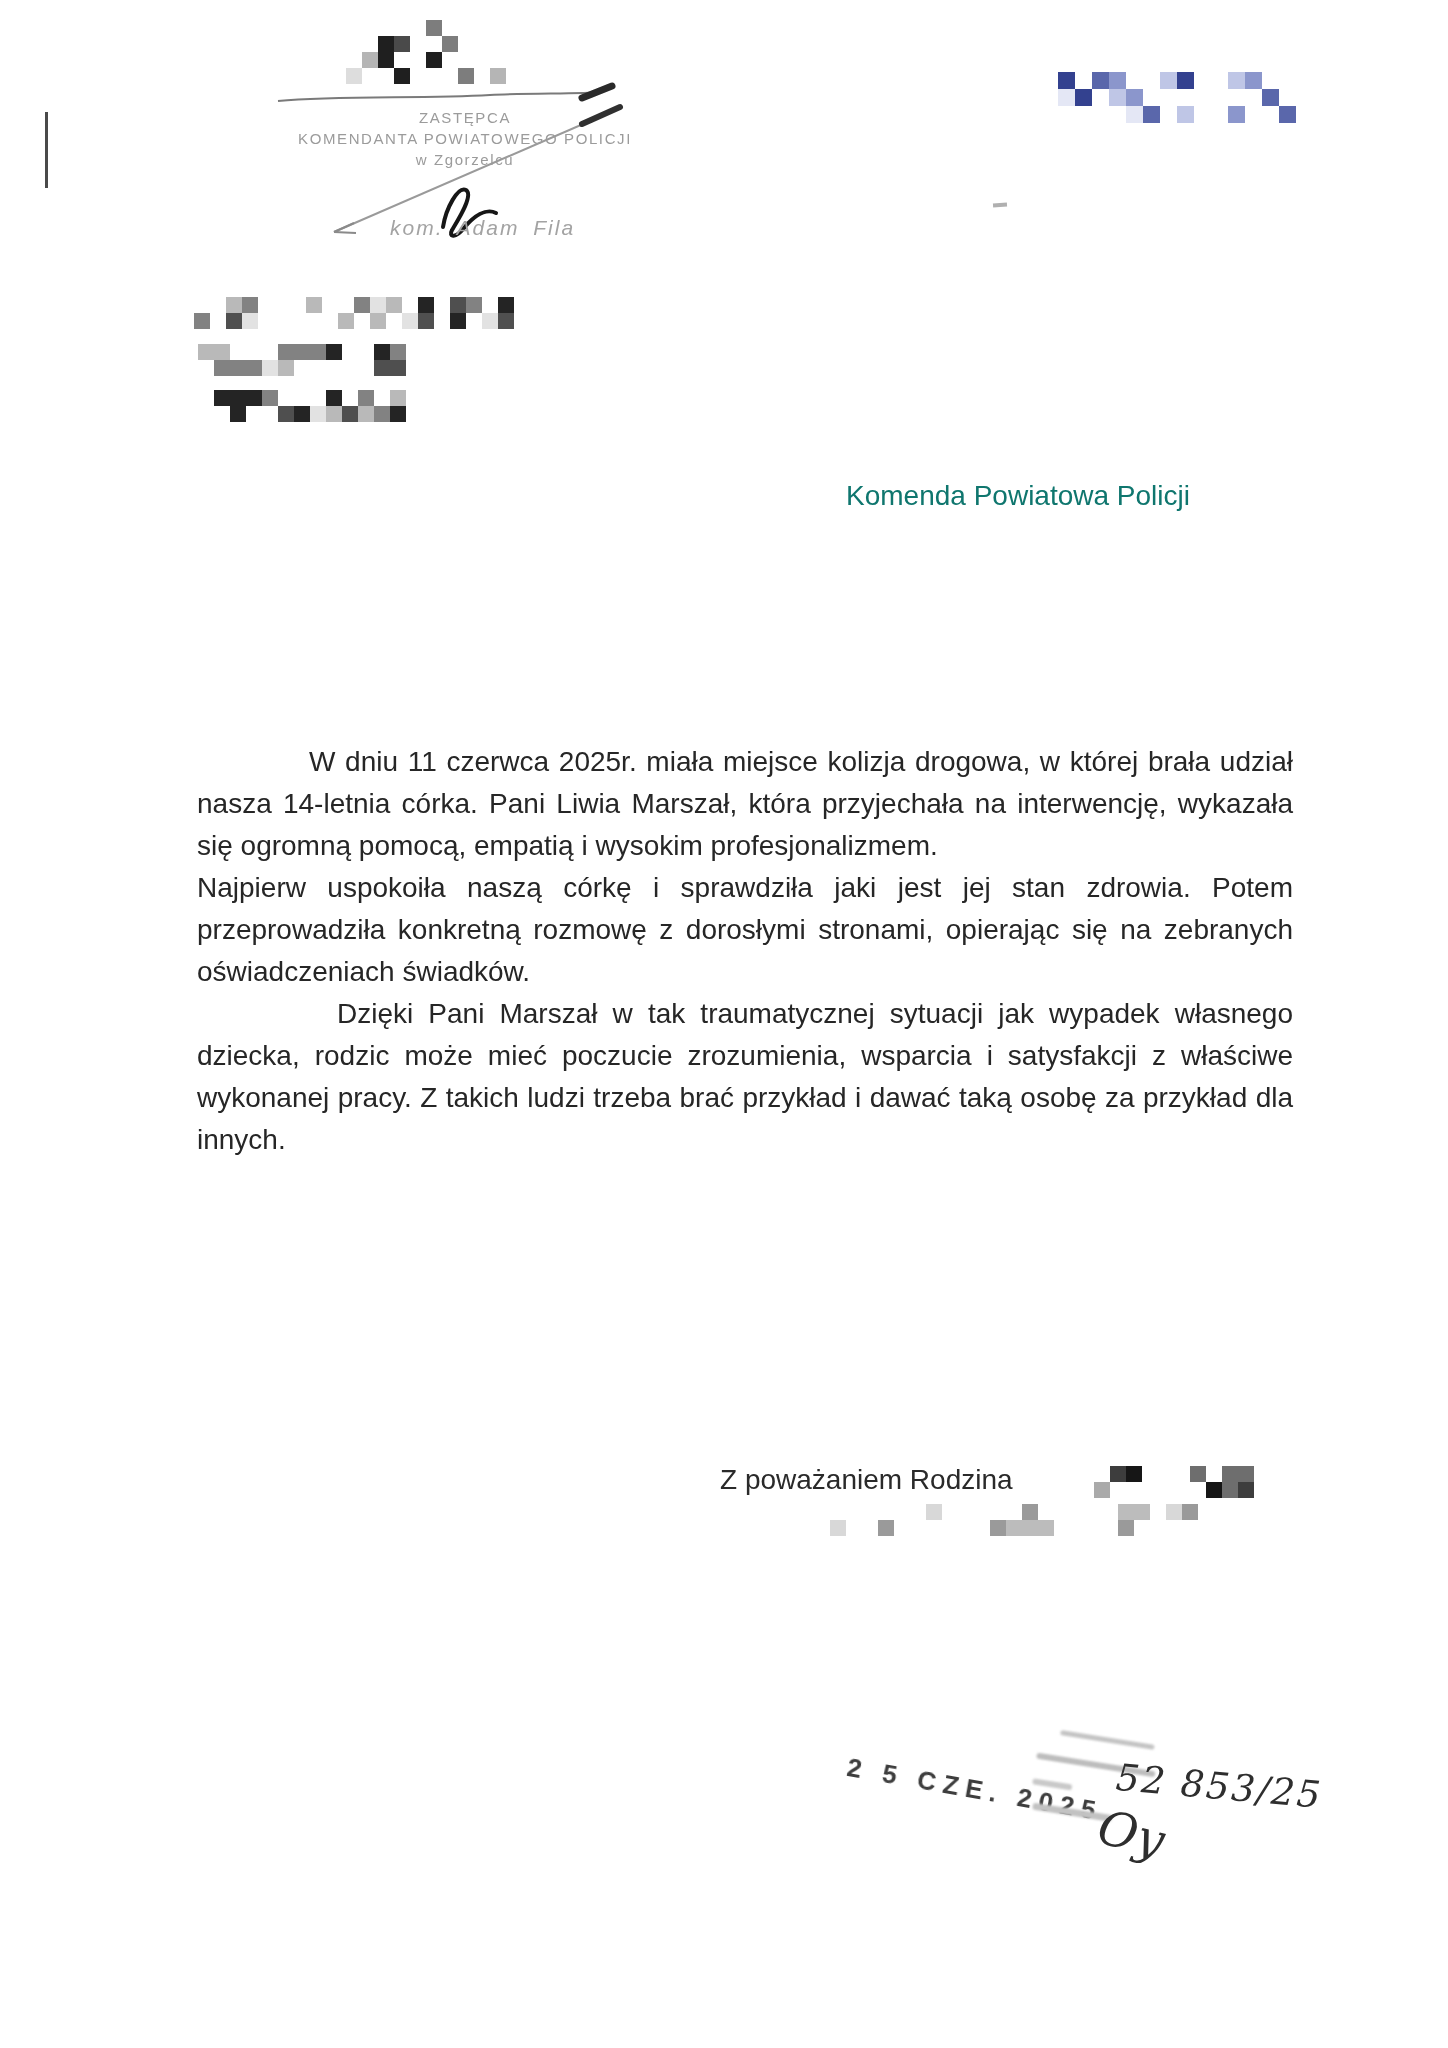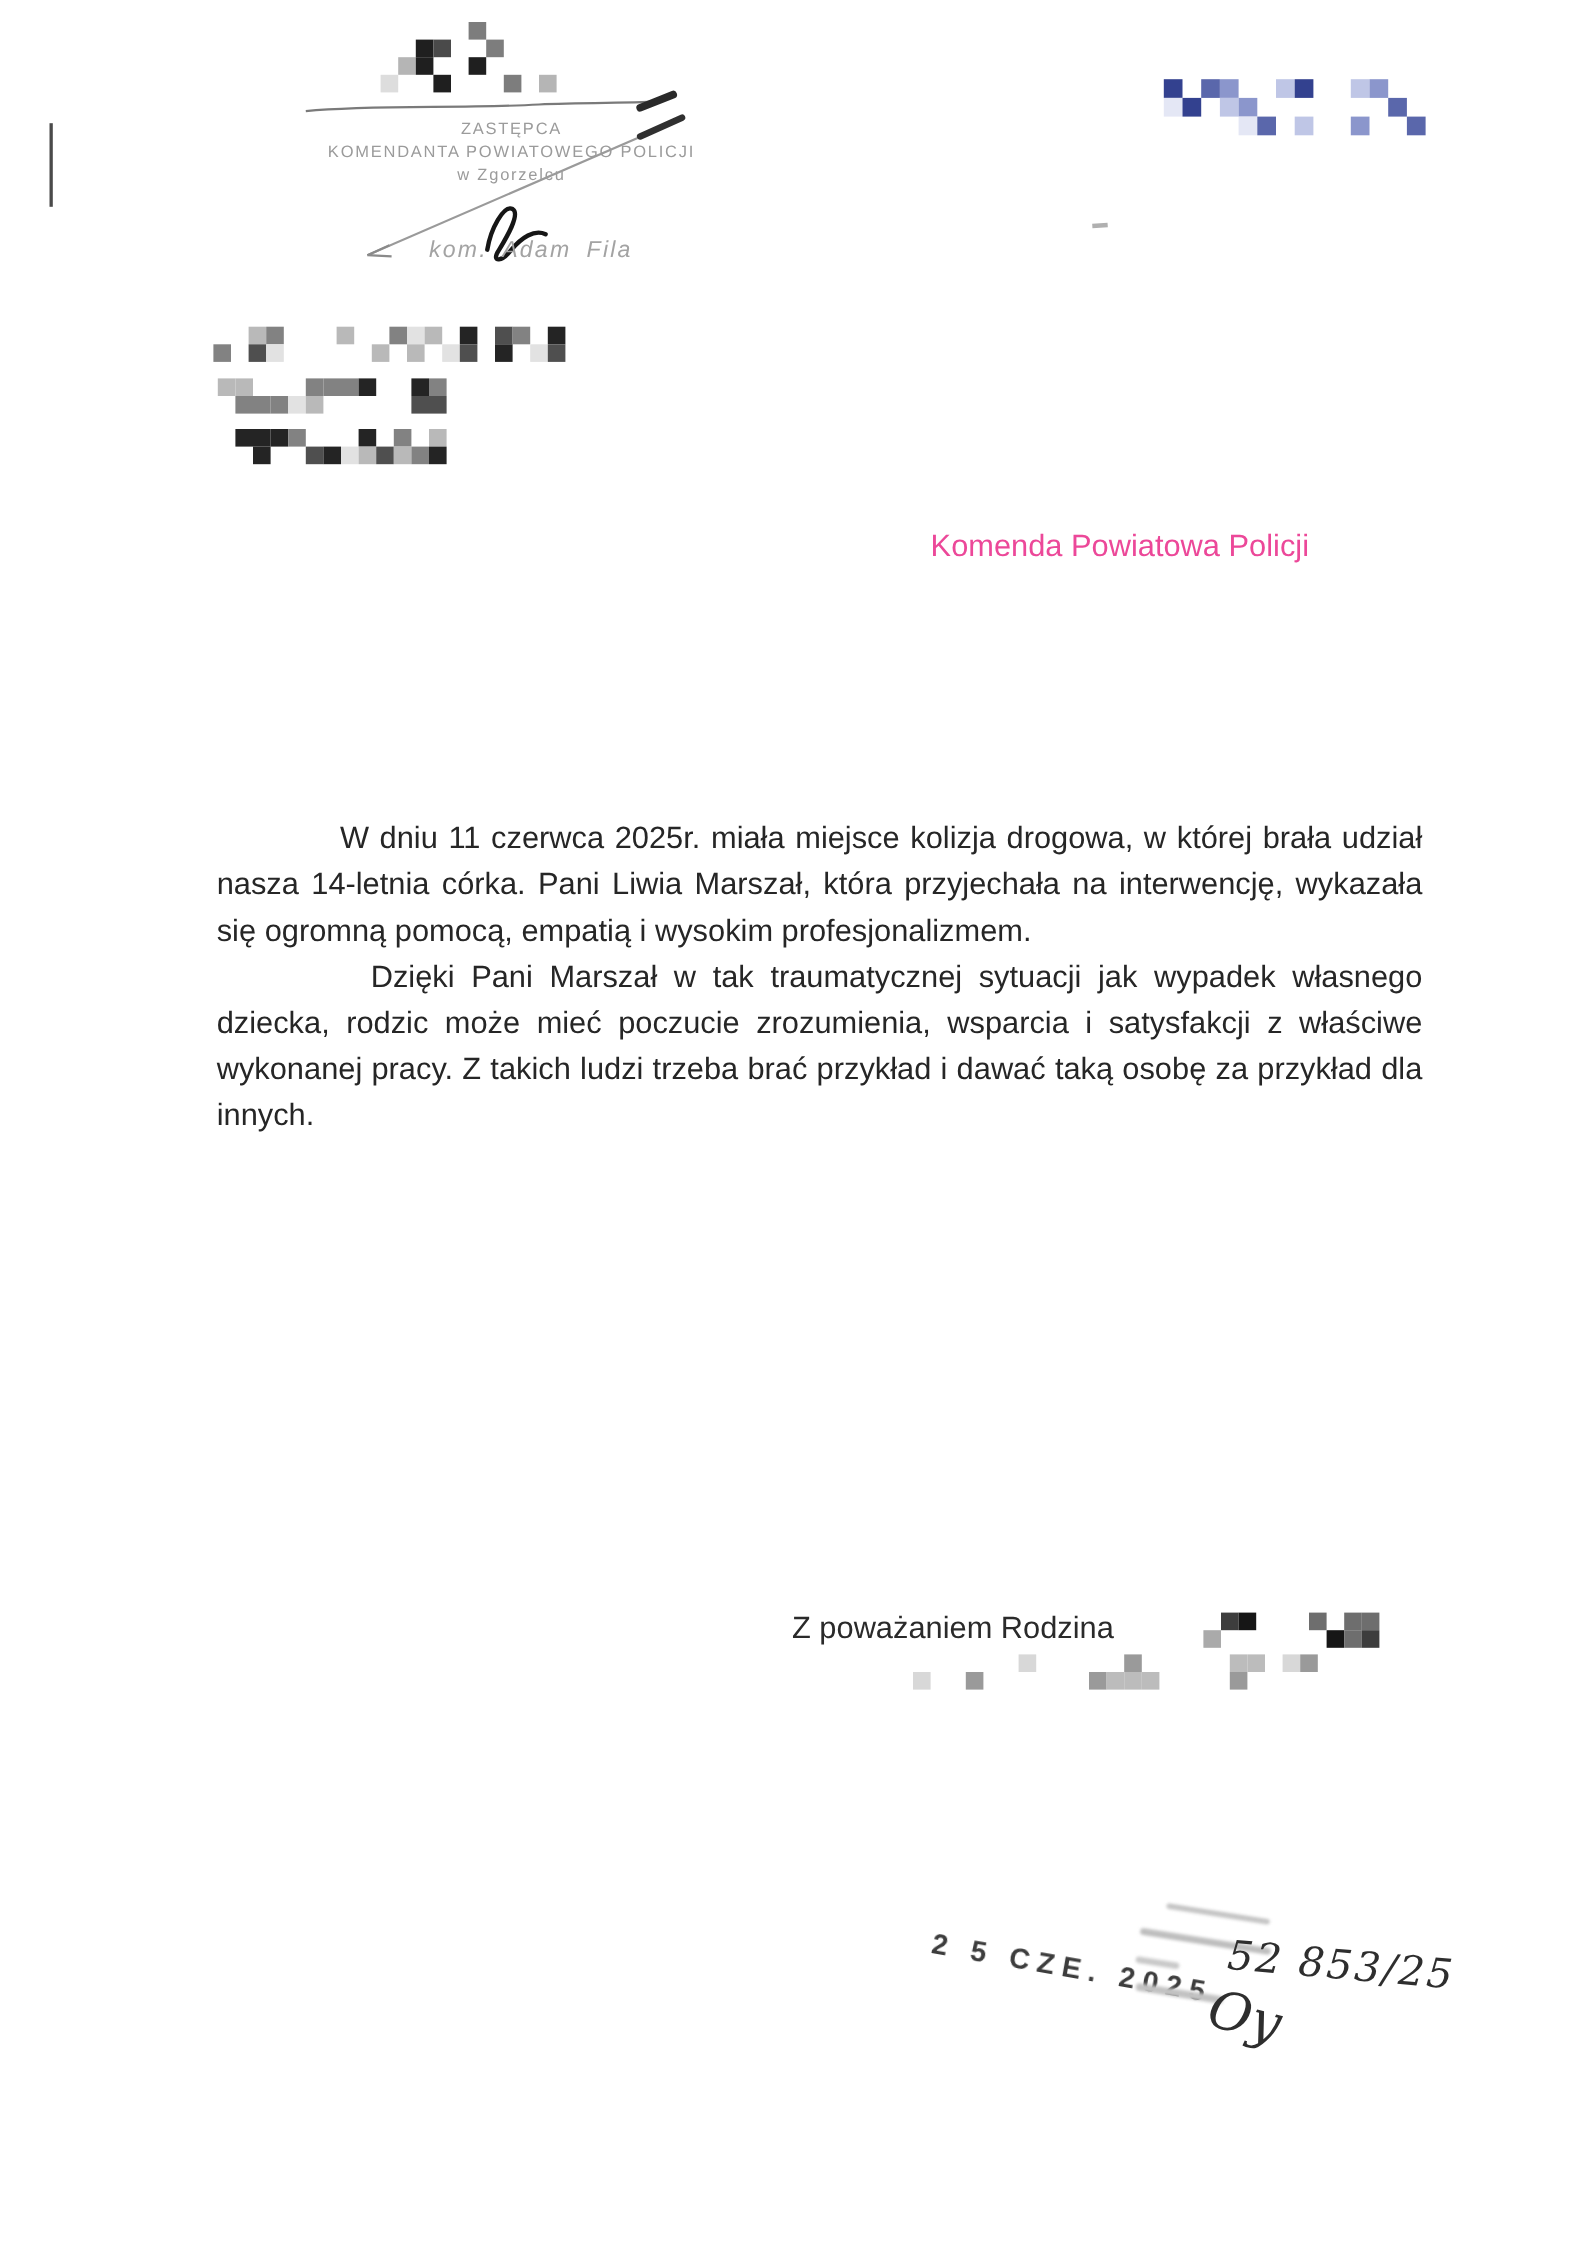--- a/index.html
+++ b/index.html
@@ -17,21 +17,21 @@
     font-size:15px;line-height:21px;letter-spacing:1.6px;font-weight:500;
     color:#9b9b9b;filter:blur(0.4px);white-space:nowrap;
   }
   .signer{
     left:390px;top:216px;font-size:21px;font-style:italic;color:#a3a3a3;
     letter-spacing:2px;word-spacing:6px;filter:blur(0.3px);white-space:nowrap;
   }
   
   .date-line{left:788px;top:183px;font-size:28px;color:#2a2a2a;white-space:nowrap;}
   
-  .recipient{left:758px;top:475px;width:520px;text-align:center;font-size:28px;line-height:41px;color:#ec4899;}
+  .recipient{left:758px;top:475px;width:520px;text-align:center;font-size:28px;line-height:41px;color:#0f766e;}
   
   .salutation{left:197px;top:634px;font-size:29px;font-weight:bold;color:#222222;white-space:nowrap;}
   
   .body-text{left:197px;top:741px;width:1096px;font-size:28px;line-height:42px;text-align:justify;color:#262626;}
   .body-text p{margin:0;}
   .ind1{text-indent:112px;}
   .ind2{text-indent:140px;}
   
   .closing{left:720px;top:1464px;font-size:28px;color:#2a2a2a;white-space:nowrap;}
   
@@ -277,20 +277,21 @@
       <i style="left:192px;top:16px;width:16px;height:16px;background:#242424"></i>
     </div>
 
   <div class="abs recipient">
     <div>Komenda Powiatowa Policji</div>
   </div>
 
 
   <div class="abs body-text">
     <p class="ind1">W dniu 11 czerwca 2025r. miała miejsce kolizja drogowa, w której brała udział nasza 14-letnia córka. Pani Liwia Marszał, która przyjechała na interwencję, wykazała się ogromną pomocą, empatią i wysokim profesjonalizmem.</p>
+    <p>Najpierw uspokoiła naszą córkę i sprawdziła jaki jest jej stan zdrowia. Potem przeprowadziła konkretną rozmowę z dorosłymi stronami, opierając się na zebranych oświadczeniach świadków.</p>
     <p class="ind2">Dzięki Pani Marszał w tak traumatycznej sytuacji jak wypadek własnego dziecka, rodzic może mieć poczucie zrozumienia, wsparcia i satysfakcji z właściwe wykonanej pracy. Z takich ludzi trzeba brać przykład i dawać taką osobę za przykład dla innych.</p>
   </div>
 
   <div class="abs closing">Z poważaniem Rodzina</div>
   <div class="mosaic" style="left: 1062px; top: 1466px; width: 192px; height: 32px;">
       <i style="left:0px;top:0px;width:16px;height:16px;background:transparent"></i>
       <i style="left:16px;top:0px;width:16px;height:16px;background:transparent"></i>
       <i style="left:32px;top:0px;width:16px;height:16px;background:transparent"></i>
       <i style="left:48px;top:0px;width:16px;height:16px;background:#3d3d3d"></i>
       <i style="left:64px;top:0px;width:16px;height:16px;background:#161616"></i>

